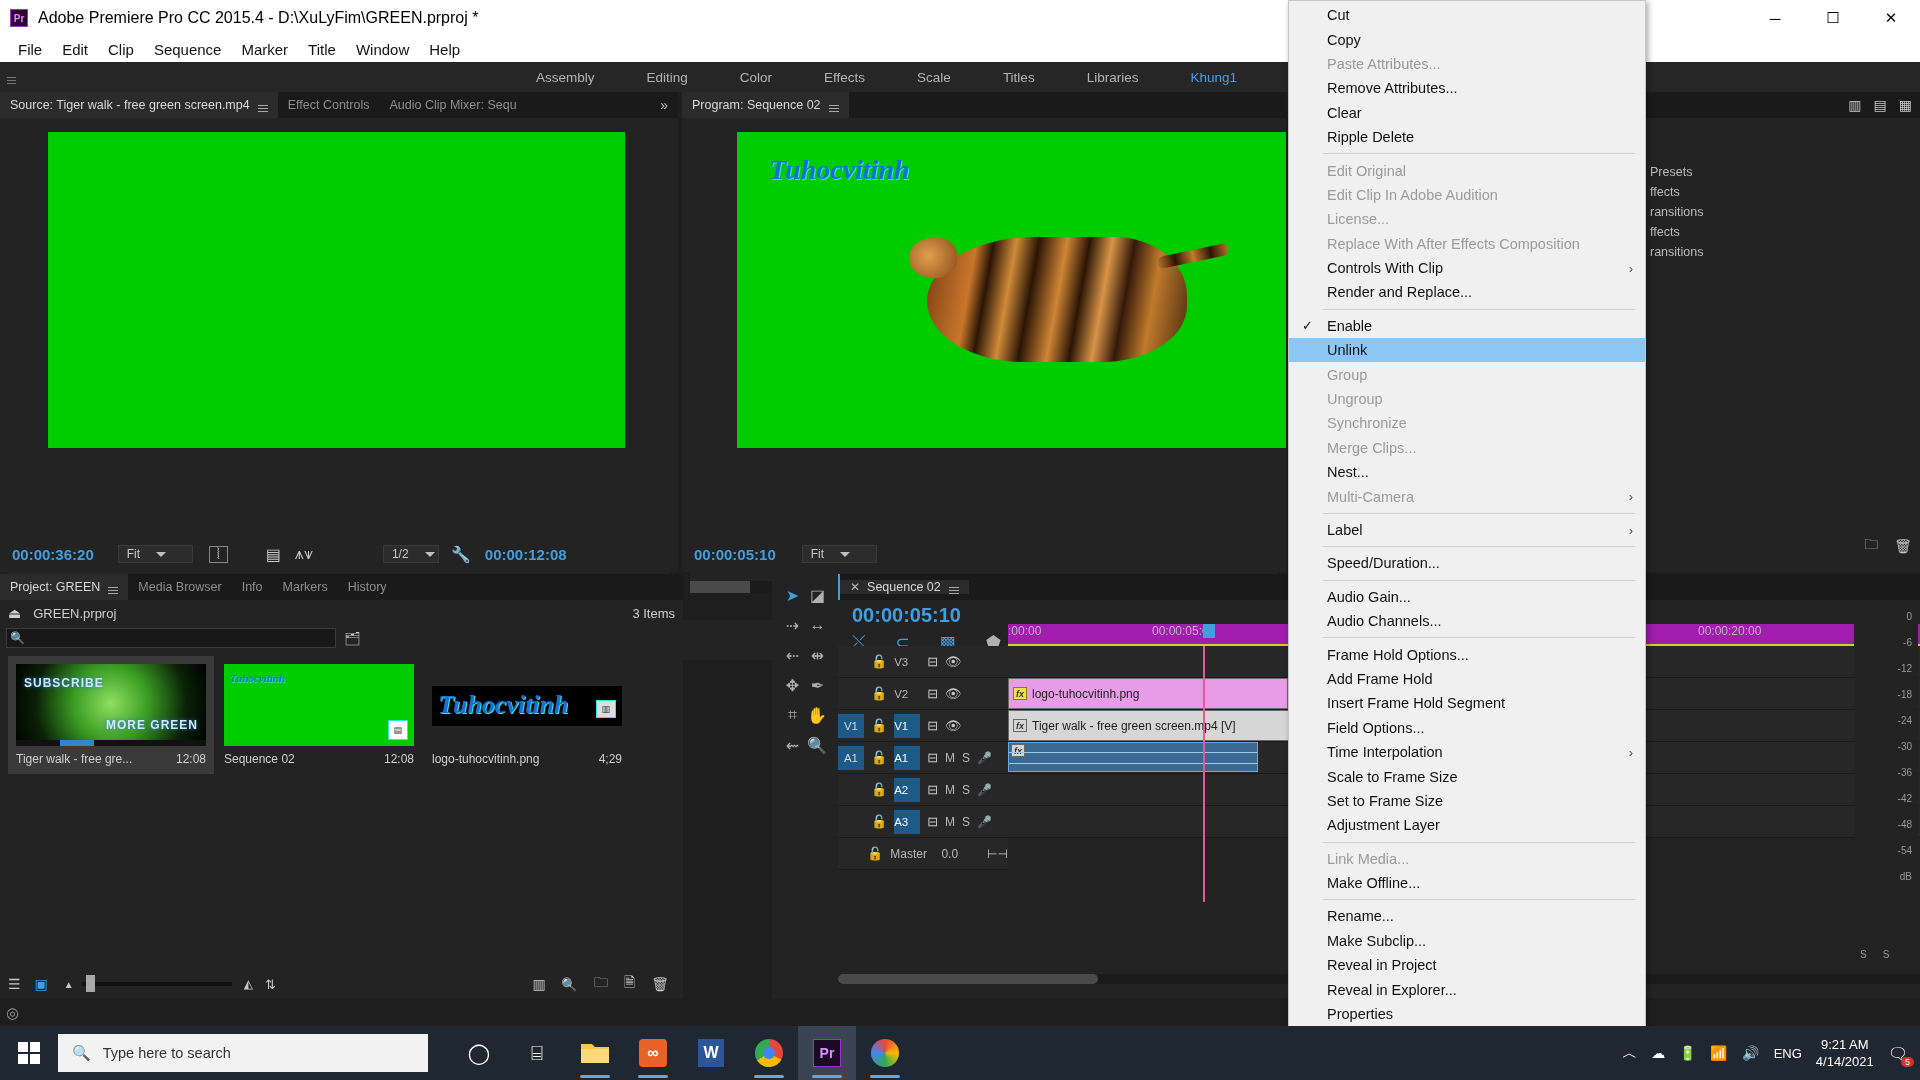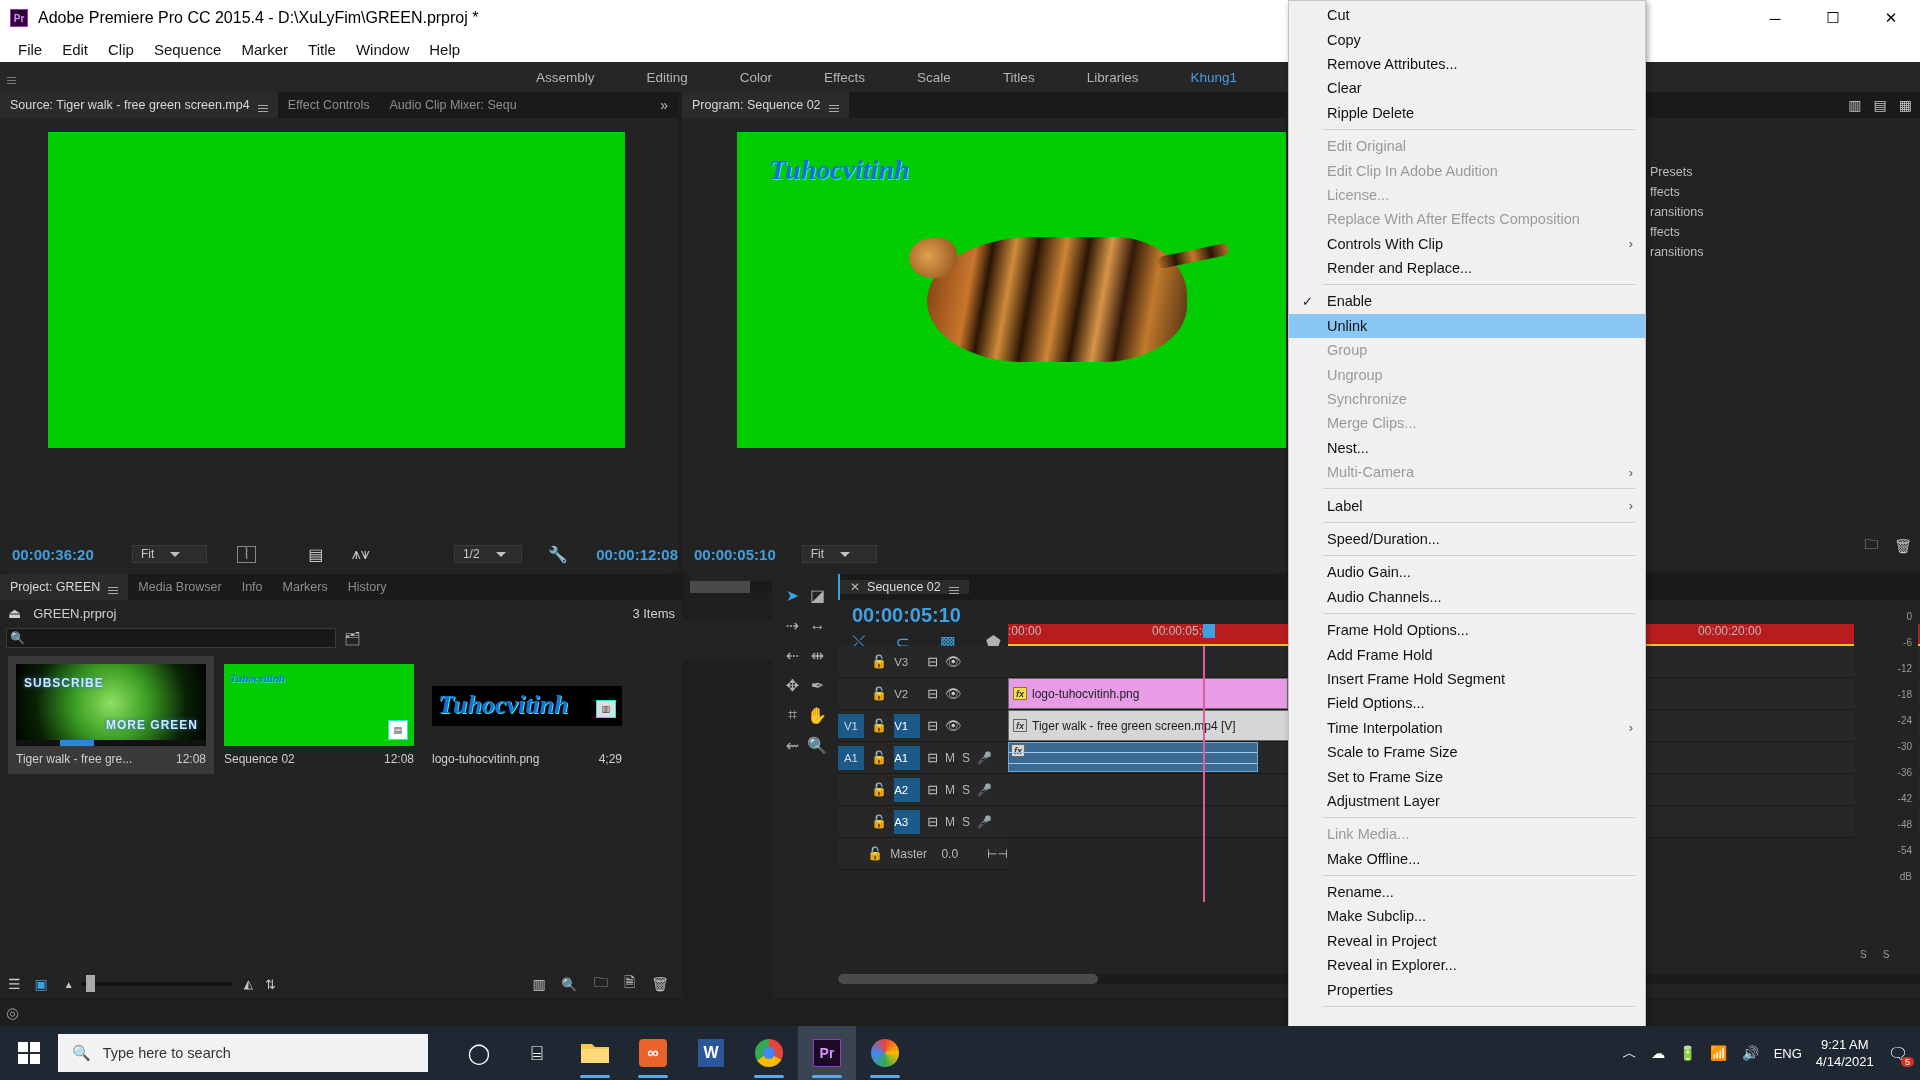--- a/index.html
+++ b/index.html
@@ -205,30 +205,30 @@
       <div class="ptab">
         <span>Audio Clip Mixer: Sequ</span>
       </div>
       <div class="ptab" style="margin-left:auto">
         <span class="chev">»</span>
       </div>
     </div>
 
     <div class="mon-video" style="left:48px; top:40px; width:577px; height:316px;"></div>
 
-    <div class="mon-bar" style="top:448px;justify-content:space-between;">
+    <div class="mon-bar" style="top:448px;">
       <span class="tc" style="margin-left:12px">00:00:36:20</span>
       <div class="fitbox" style="margin-left:24px;width:75px">
         <span>Fit</span>
         <span class="caret"></span>
       </div>
       <span class="ico" style="margin-left:16px;font-size:15px;border:1px solid #888;width:19px;height:17px;">⦚</span>
       <span class="ico" style="margin-left:38px;font-size:16px">▤</span>
       <span class="ico" style="margin-left:14px;font-size:16px">⩚⩛</span>
-      <div class="fitbox" style="margin-left:70px;width:68px">
+      <div class="fitbox" style="margin-left:70px;width:56px">
         <span>1/2</span>
         <span class="caret"></span>
       </div>
       <span class="ico" style="margin-left:12px;font-size:16px">🔧</span>
       <span class="tc" style="margin-left:14px">00:00:12:08</span>
     </div>
 
     <div class="tl-ruler" style="left:8px; top:478px; width:662px;"></div>
     <div class="scrubstrip" style="left:8px; top:489px; width:662px;">
       <div class="scrub-in" style="left:265px; width:140px;"></div>
@@ -443,21 +443,21 @@
       <span class="tc" style="font-size:20px">00:00:05:10</span>
     </div>
     <div style="position:absolute;left:80px;top:58px;display:flex;gap:30px;color:#3f9fe0;font-size:17px;">
       <span>⤬</span>
       <span>⊂</span>
       <span>▩</span>
       <span style="color:#b0b0b0">⬟</span>
       <span style="color:#b0b0b0">🔧</span>
     </div>
 
-    <div style="position:absolute;left:236px;top:50px;width:912px;height:22px;background:#b91c1c;color:#b9b9b9;font-size:12px;">
+    <div style="position:absolute;left:236px;top:50px;width:912px;height:22px;background:#a21caf;color:#b9b9b9;font-size:12px;">
       <span style="position:absolute;left:0px;top:0">:00:00</span>
       <span style="position:absolute;left:144px;top:0">00:00:05:00</span>
       <span style="position:absolute;left:690px;top:0">00:00:20:00</span>
       <div style="position:absolute;left:0;bottom:0;width:912px;height:2px;background:#d8cd2a;"></div>
       <div style="position:absolute;left:195px;top:0;width:12px;height:14px;background:#3f9fe0;"></div>
     </div>
 
     <div class="track-head" style="top:72px;">
       <div class="trk">
         <span style="width:26px"></span>
@@ -565,20 +565,21 @@
         <span>S</span>
       </div>
     </div>
   </div>
 
   <div style="position:absolute;left:6px;bottom:58px;font-size:15px;color:#9a9a9a;">◎</div>
 
   <div id="context-menu">
     <div class="cm-item">Cut</div>
     <div class="cm-item">Copy</div>
+    <div class="cm-item disabled">Paste Attributes...</div>
     <div class="cm-item">Remove Attributes...</div>
     <div class="cm-item">Clear</div>
     <div class="cm-item">Ripple Delete</div>
     <div class="cm-sep"></div>
     <div class="cm-item disabled">Edit Original</div>
     <div class="cm-item disabled">Edit Clip In Adobe Audition</div>
     <div class="cm-item disabled">License...</div>
     <div class="cm-item disabled">Replace With After Effects Composition</div>
     <div class="cm-item">
       <span>Controls With Clip</span>

